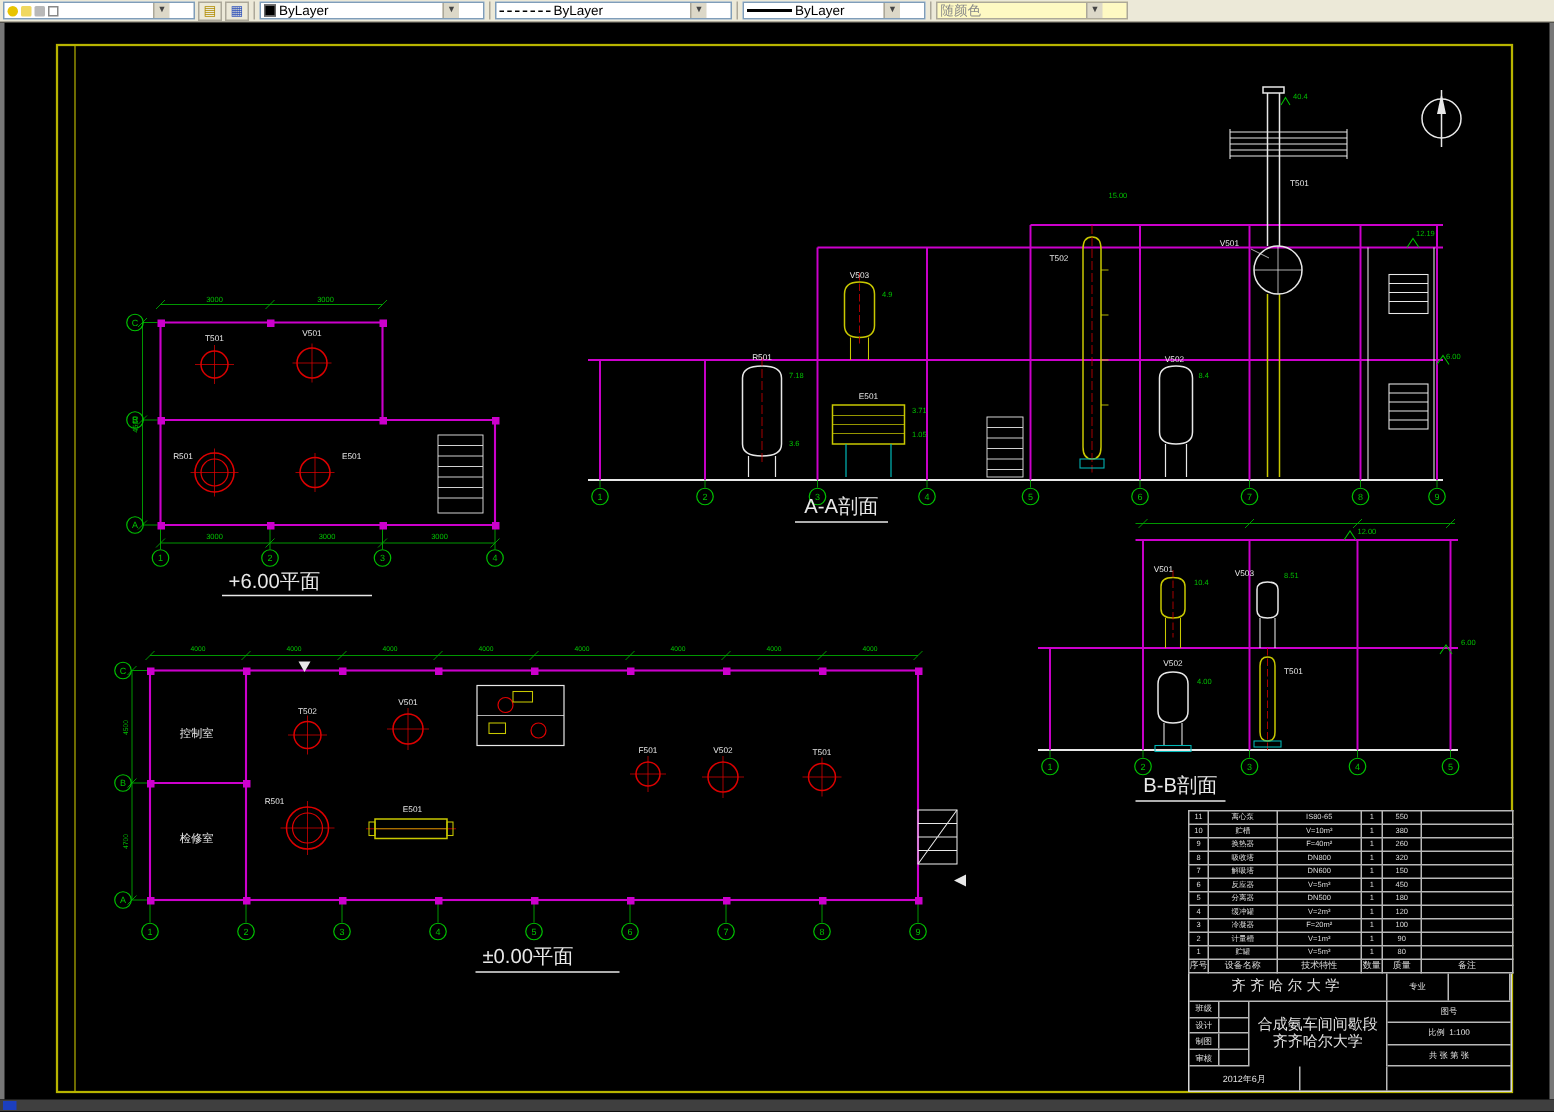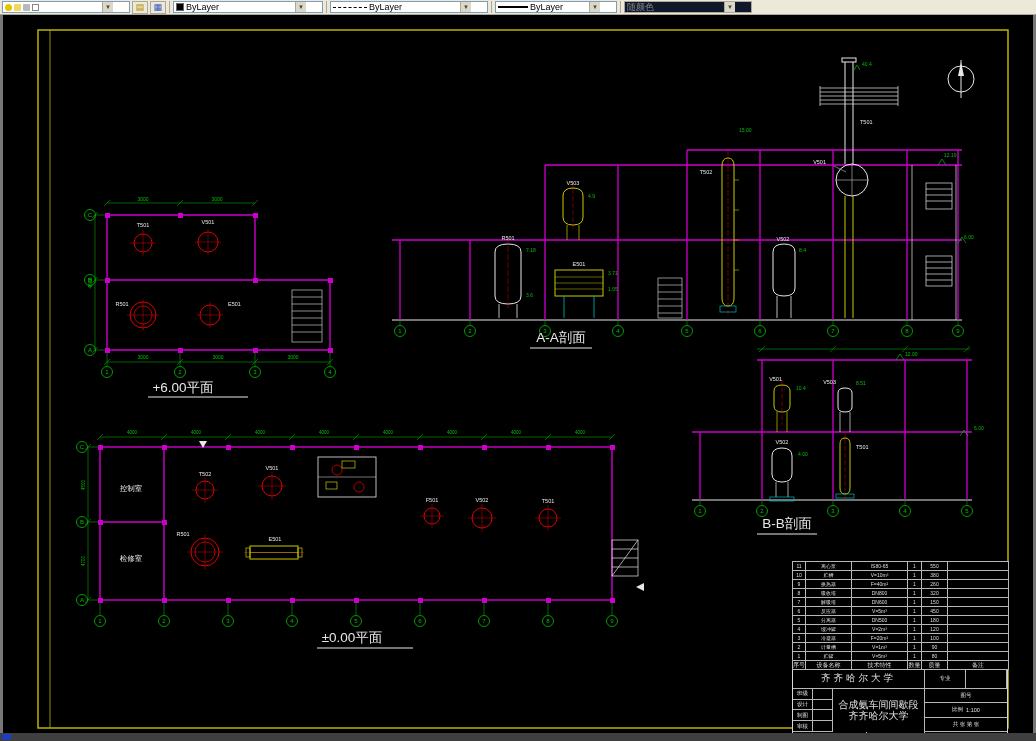--- a/index.html
+++ b/index.html
@@ -11,21 +11,21 @@
   .toolbar { position:absolute; top:0; left:0; width:1036px; height:15px;
     background:#ece9d8; border-bottom:1px solid #aca899;
     display:flex; align-items:center; gap:2px; padding:0 2px; font-size:9px; color:#000; }
   .combo { height:12px; background:#fff; border:1px solid #7f9db9;
     display:flex; align-items:center; gap:2px; padding:0 16px 0 2px; }
   .combo-text { flex:1; white-space:nowrap; overflow:hidden; font-size:9px; line-height:10px; }
   .combo-arrow { width:11px; height:10px; background:#dcd8c8; border-left:1px solid #aca899;
     font-size:6px; line-height:10px; text-align:center; color:#444; flex:0 0 11px; }
   .w-layer { width:128px; } .w-color { width:150px; } .w-ltype { width:158px; }
   .w-lweight { width:122px; } .w-pstyle { width:128px; }
-  .disabled { background:#0f172a; color:#8a8a8a; border-color:#aca899; }
+  .disabled { background:#fef9c3; color:#8a8a8a; border-color:#aca899; }
   .disabled .combo-text { color:#8a8a8a; }
   .tb-btn { width:16px; height:13px; background:#ece9d8; border:1px solid #aca899;
     display:flex; align-items:center; justify-content:center; padding:0; }
   .glyph { font-size:9px; line-height:9px; color:#b08c00; }
   .glyph.blue { color:#3355bb; }
   .sep { width:1px; height:12px; background:#aca899; margin:0 1px; }
   .mini-icon { width:7px; height:7px; border-radius:50%; background:#e8c400; flex:0 0 7px; }
   .mini-icon.sun { border-radius:1px; background:#f0d860; }
   .mini-icon.lock { border-radius:1px; background:#b8b8b8; }
   .mini-swatch { width:7px; height:7px; background:#fff; border:1px solid #888; flex:0 0 7px; }
@@ -35,21 +35,21 @@
 
   
   .canvas { position:absolute; top:15px; left:0; width:1036px; height:718px; background:#000; }
   svg { display:block; font-family:"Liberation Sans", sans-serif; }
 
   
   .statusbar { position:absolute; top:733px; left:0; width:1036px; height:8px; background:#3f3f3f; }
   .blue-chip { position:absolute; left:2px; top:1px; width:9px; height:6px; background:#1c3fbf; }
 
   
-  .titleblock { position:absolute; left:792px; top:546px; width:216px; height:168px;
+  .titleblock { position:absolute; left:792px; top:525px; width:216px; height:168px;
     color:#e0e0e0; background:#000; }
   .equip-table { width:216px; border-collapse:collapse; table-layout:fixed; border:1px solid #d8d8d8; }
   .equip-table td { border:0.5px solid #b8b8b8; height:9px; font-size:5px; line-height:6px;
     text-align:center; overflow:hidden; white-space:nowrap; padding:0; color:#ddd; }
   .equip-table tr.hdr td { font-size:6px; }
   .tb-bottom { height:79px; display:flex; flex-direction:column;
     border:1px solid #d8d8d8; border-top:none; }
   .tb-r1 { height:19px; display:flex; border-bottom:0.5px solid #b8b8b8; }
   .univ { flex:0 0 132px; font-size:9.5px; letter-spacing:3px; display:flex;
     align-items:center; justify-content:center; border-right:0.5px solid #b8b8b8; }

